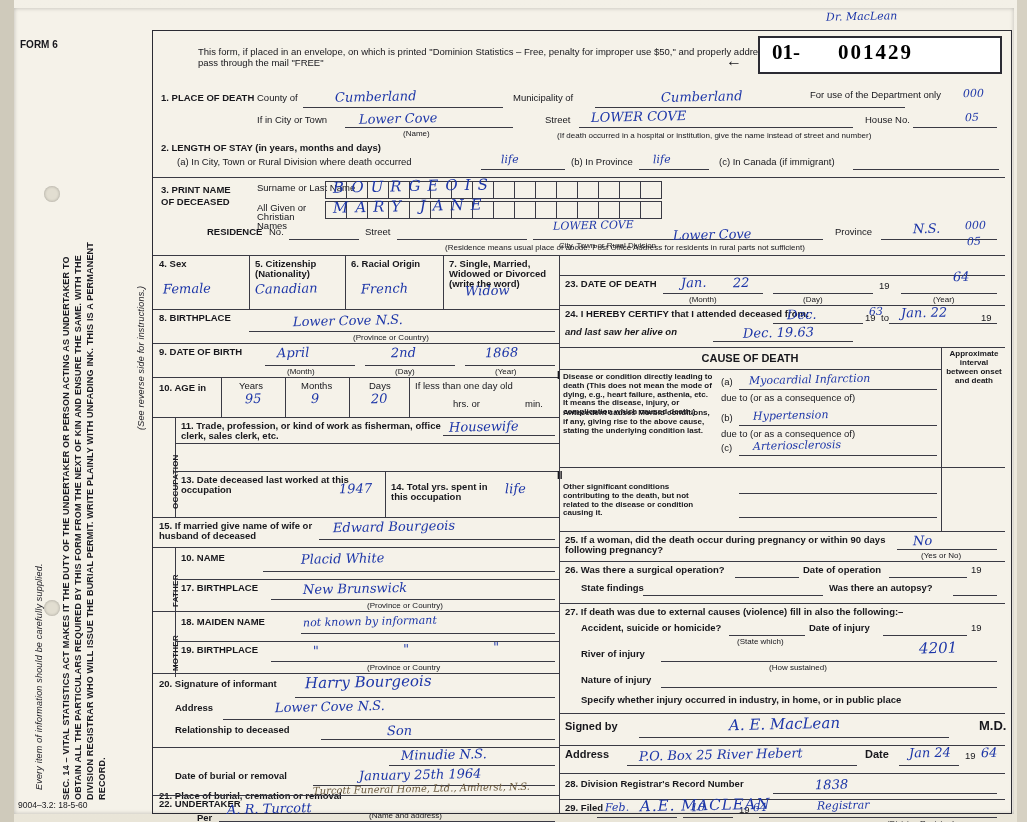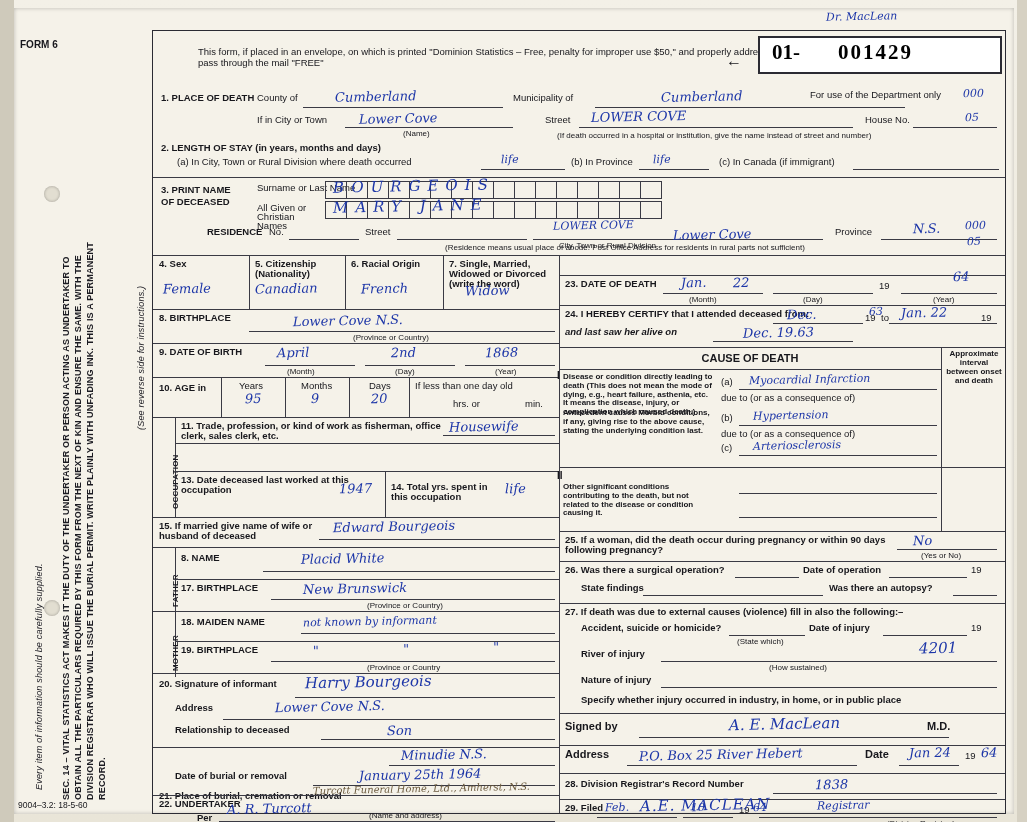--- a/index.html
+++ b/index.html
@@ -7,21 +7,21 @@
   .page{position:relative;width:1027px;height:822px;background:#efece3;overflow:hidden;}
   .paper{position:absolute;left:0;top:0;width:1027px;height:822px;
          background:linear-gradient(180deg,#f3f0e7 0%,#eeeade 40%,#e9e5d8 100%);}
   .edge-l{position:absolute;left:0;top:0;width:14px;height:822px;background:#cfcabb;}
   .edge-r{position:absolute;right:0;top:0;width:10px;height:822px;background:#d6d1c3;}
   .sheet{position:absolute;left:14px;top:8px;width:1000px;height:806px;background:#f5f2e9;
          box-shadow:0 0 4px rgba(0,0,0,.25) inset;}
   .hole{position:absolute;width:16px;height:16px;border-radius:50%;background:#e2ded1;
         box-shadow:inset 0 0 3px rgba(0,0,0,.3);}
   
-  .frame{position:absolute;left:152px;top:30px;width:852px;height:782px;border:1.5px solid #2b2b33;}
+  .frame{position:absolute;left:152px;top:30px;width:852px;height:782px;border:1.5px solid #2b2b33;padding-left:6px;}
   .inner{position:absolute;left:0;top:0;right:0;bottom:0;}
   
   .t{position:absolute;color:#17171c;font-size:9.5px;line-height:10.5px;}
   .t.b{font-weight:bold;}
   .hand{position:absolute;color:#1d36a8;font-family:"DejaVu Serif", serif;font-style:italic;font-size:13px;
         white-space:nowrap;transform:rotate(-1.2deg);}
   .hand.sm{font-size:11px;}
   .hand.lg{font-size:15px;}
   .line{position:absolute;border-bottom:1px solid #3a3a44;}
   .vline{position:absolute;border-left:1px solid #3a3a44;}
@@ -230,21 +230,21 @@
       <div class="hand" style="left:352px;top:450px;">life</div>
       <div class="line" style="left:0px;top:486px;width:406px;"></div>
 
       <div class="t b" style="left:6px;top:490px;width:160px;line-height:10px;">15. If married give name of wife or husband of deceased</div>
       <div class="line" style="left:166px;top:508px;width:236px;"></div>
       <div class="hand" style="left:180px;top:488px;">Edward Bourgeois</div>
       <div class="line" style="left:0px;top:516px;width:406px;"></div>
 
       <div class="vline" style="left:22px;top:516px;height:70px;"></div>
       <div class="vert" style="left:18px;top:576px;font-size:8px;">FATHER</div>
-      <div class="t b" style="left:28px;top:522px;">8. NAME</div>
+      <div class="t b" style="left:28px;top:522px;">10. NAME</div>
       <div class="line" style="left:110px;top:540px;width:292px;"></div>
       <div class="hand" style="left:148px;top:520px;">Placid White</div>
       <div class="line" style="left:22px;top:548px;width:384px;"></div>
       <div class="t b" style="left:28px;top:552px;">17. BIRTHPLACE</div>
       <div class="line" style="left:118px;top:568px;width:284px;"></div>
       <div class="hand" style="left:150px;top:550px;">New Brunswick</div>
       <div class="t tiny" style="left:214px;top:570px;">(Province or Country)</div>
       <div class="line" style="left:0px;top:580px;width:406px;"></div>
 
       <div class="vline" style="left:22px;top:580px;height:66px;"></div>
@@ -374,21 +374,21 @@
       <div class="line" style="left:508px;top:630px;width:336px;"></div>
       <div class="t tiny" style="left:616px;top:632px;">(How sustained)</div>
       <div class="t b" style="left:428px;top:644px;">Nature of injury</div>
       <div class="line" style="left:508px;top:656px;width:336px;"></div>
       <div class="t b" style="left:428px;top:664px;">Specify whether injury occurred in industry, in home, or in public place</div>
       <div class="line" style="left:406px;top:682px;width:446px;"></div>
 
       <div class="t b" style="left:412px;top:690px;font-size:11px;">Signed by</div>
       <div class="line" style="left:486px;top:706px;width:310px;"></div>
       <div class="hand lg" style="left:576px;top:684px;">A. E. MacLean</div>
-      <div class="t b" style="left:774px;top:690px;font-size:11px;">M.D.</div>
+      <div class="t b" style="left:826px;top:690px;font-size:13px;">M.D.</div>
       <div class="line" style="left:406px;top:714px;width:446px;"></div>
 
       <div class="t b" style="left:412px;top:718px;font-size:11px;">Address</div>
       <div class="line" style="left:474px;top:734px;width:230px;"></div>
       <div class="hand" style="left:486px;top:716px;">P.O. Box 25 River Hebert</div>
       <div class="t b" style="left:712px;top:718px;font-size:11px;">Date</div>
       <div class="line" style="left:746px;top:734px;width:60px;"></div>
       <div class="hand" style="left:756px;top:714px;">Jan 24</div>
       <div class="t" style="left:812px;top:720px;">19</div>
       <div class="hand" style="left:828px;top:714px;">64</div>

